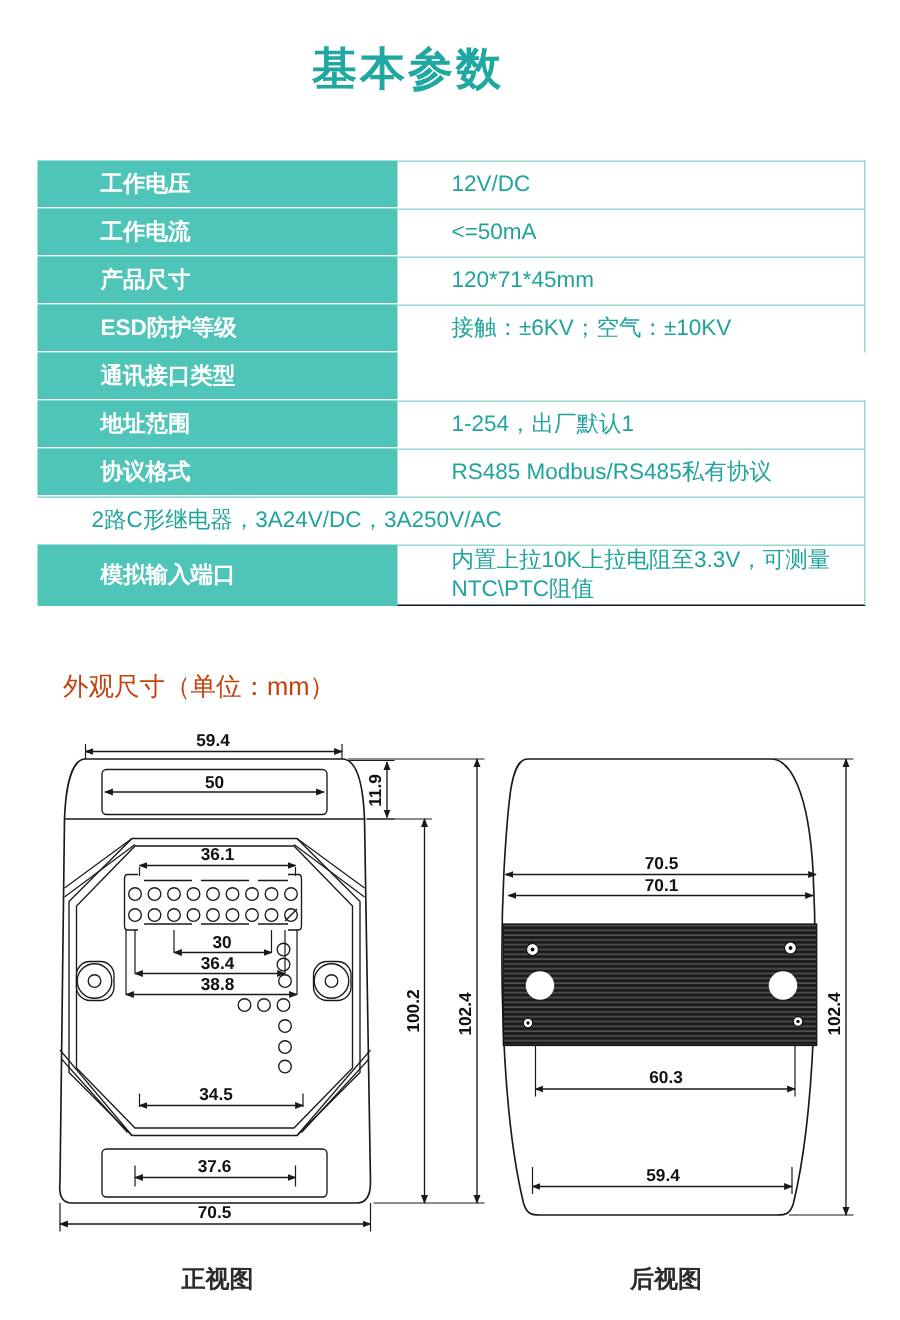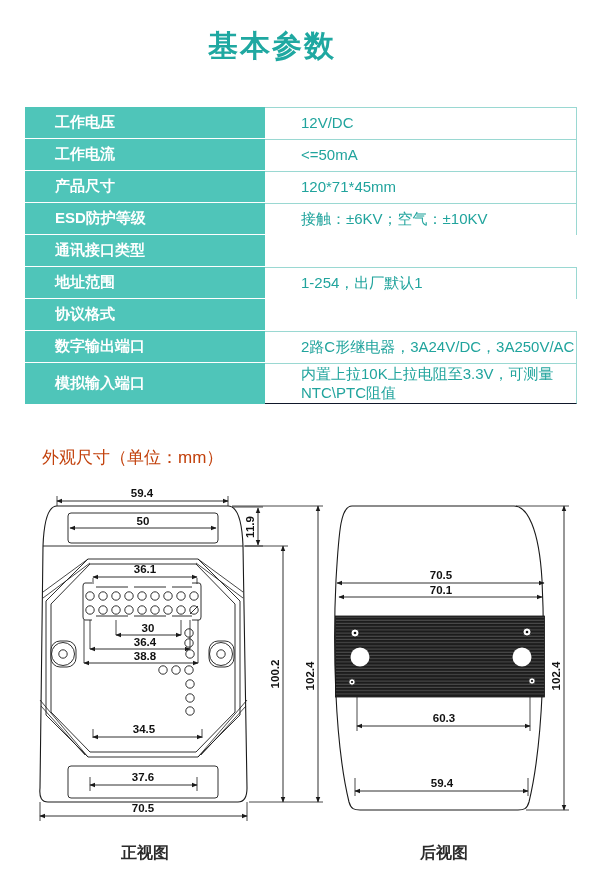--- a/index.html
+++ b/index.html
@@ -10,21 +10,21 @@
   .page-title{
     position:absolute;top:26px;left:0;width:544px;text-align:center;
     font-size:30px;font-weight:bold;color:#1fa8a1;letter-spacing:2px;
   }
   .spec{position:absolute;left:25px;top:107px;width:552px;}
   .srow{display:flex;height:32px;}
   .srow.tall{height:41px;}
   .sl{
     width:240px;box-sizing:border-box;background:#4fc5b9;color:#ffffff;
     font-weight:bold;font-size:15px;display:flex;align-items:center;
-    padding-left:30px;border-bottom:1px solid #ffffff;
+    padding-left:42px;border-bottom:1px solid #ffffff;
   }
   .srow:last-child .sl{border-bottom:none;}
   .sr{
     flex:1;box-sizing:border-box;color:#21a49d;font-size:15px;
     display:flex;align-items:center;padding-left:36px;line-height:1.25;
     border-style:solid;border-color:#9ad8d2;border-width:1px 1px 0 0;
   }
   .srow:last-child .sr{border-bottom:1px solid #0f172a;}
   .section-title{
     position:absolute;left:42px;top:446px;font-size:17px;font-weight:normal;color:#c2410c;
@@ -63,23 +63,23 @@
   </div>
   <div class="srow">
     <div class="sl">通讯接口类型</div>
   </div>
   <div class="srow">
     <div class="sl">地址范围</div>
     <div class="sr">1-254，出厂默认1</div>
   </div>
   <div class="srow">
     <div class="sl">协议格式</div>
-  </div>
-  <div class="srow">
-    <div class="sl">数字输出端口</div>
+    <div class="sr">RS485 Modbus/RS485私有协议</div>
+  </div>
+  <div class="srow">
     <div class="sr">2路C形继电器，3A24V/DC，3A250V/AC</div>
   </div>
   <div class="srow tall">
     <div class="sl">模拟输入端口</div>
     <div class="sr">内置上拉10K上拉电阻至3.3V，可测量NTC\PTC阻值</div>
   </div>
 </div>
 
 <div class="section-title">外观尺寸（单位：mm）</div>
 

